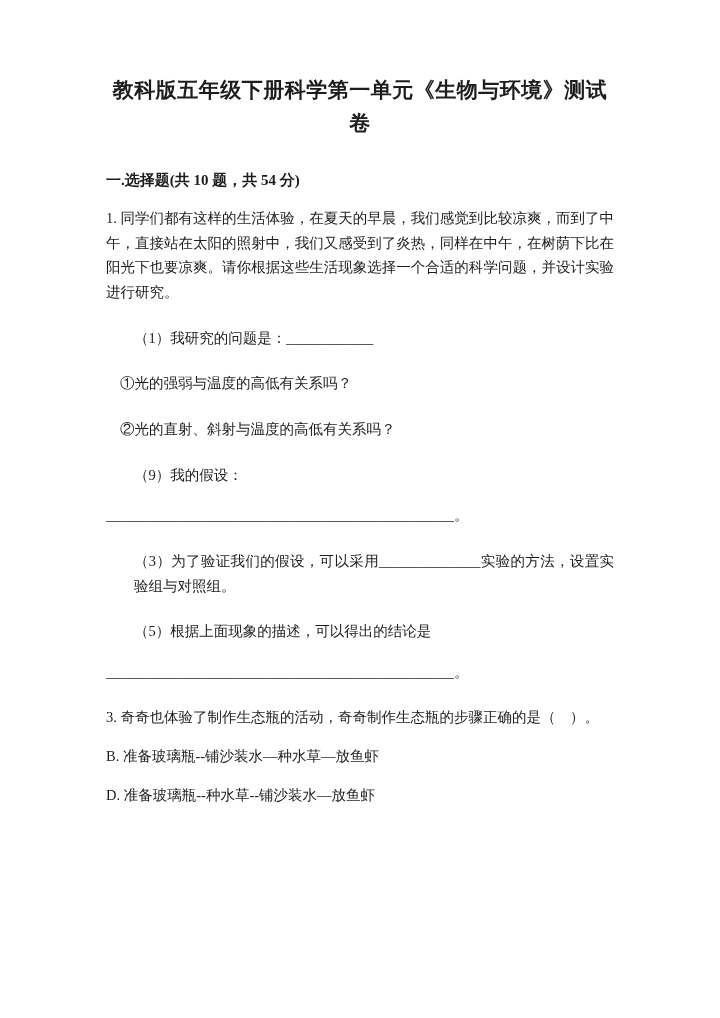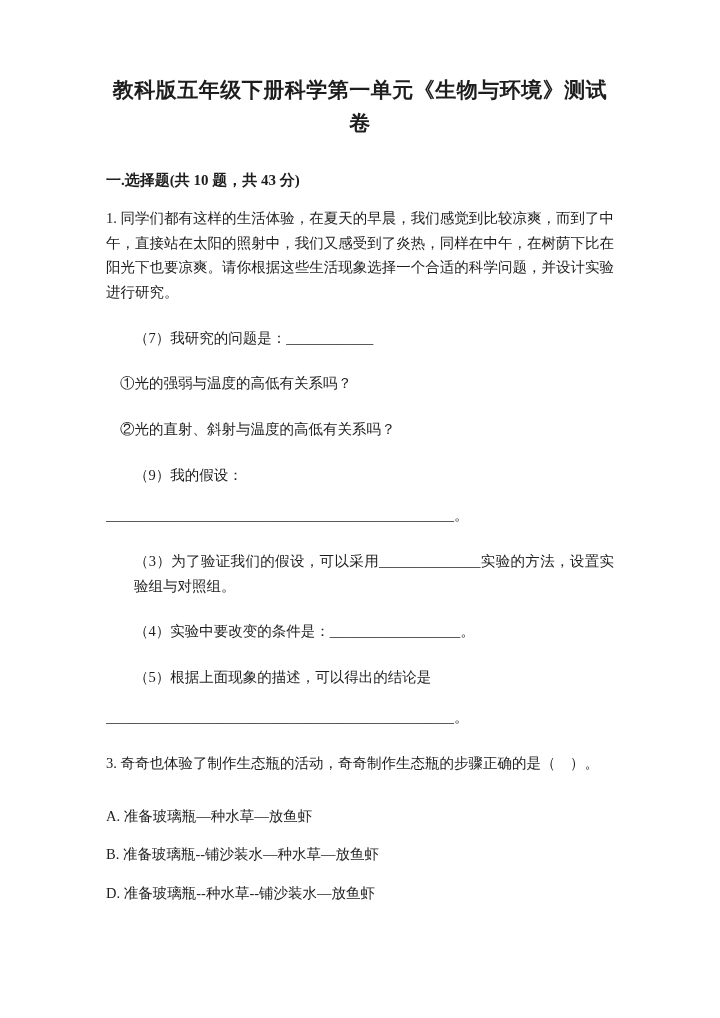--- a/index.html
+++ b/index.html
@@ -49,45 +49,43 @@
   .option { margin-top: 14px; }
   .option-first { margin-top: 28px; }
 </style>
 </head>
 <body>
 
 <div class="page">
 
   <h1 class="title">教科版五年级下册科学第一单元《生物与环境》测试卷</h1>
 
-  <div class="section-header">一.选择题(共 10 题，共 43 分)</div>
+  <div class="section-header">一.选择题(共 10 题，共 54 分)</div>
 
   <p class="para stem">1. 同学们都有这样的生活体验，在夏天的早晨，我们感觉到比较凉爽，而到了中午，直接站在太阳的照射中，我们又感受到了炎热，同样在中午，在树荫下比在阳光下也要凉爽。请你根据这些生活现象选择一个合适的科学问题，并设计实验进行研究。</p>
 
-  <p class="para indent-1">（7）我研究的问题是：____________</p>
+  <p class="para indent-1">（1）我研究的问题是：____________</p>
 
   <p class="para indent-sub">①光的强弱与温度的高低有关系吗？</p>
 
   <p class="para indent-sub">②光的直射、斜射与温度的高低有关系吗？</p>
 
 
   <p class="para indent-1">（9）我的假设：</p>
 
   <p class="para blank-line">________________________________________________。</p>
 
   <p class="para indent-1">（3）为了验证我们的假设，可以采用______________实验的方法，设置实验组与对照组。</p>
 
-  <p class="para indent-1">（4）实验中要改变的条件是：__________________。</p>
 
   <p class="para indent-1">（5）根据上面现象的描述，可以得出的结论是</p>
 
   <p class="para blank-line">________________________________________________。</p>
 
   <p class="para">3. 奇奇也体验了制作生态瓶的活动，奇奇制作生态瓶的步骤正确的是（　）。</p>
 
-  <p class="para option option-first">A. 准备玻璃瓶—种水草—放鱼虾</p>
 
   <p class="para option">B. 准备玻璃瓶--铺沙装水—种水草—放鱼虾</p>
 
 
   <p class="para option">D. 准备玻璃瓶--种水草--铺沙装水—放鱼虾</p>
 
 </div>
 
 </body></html>

